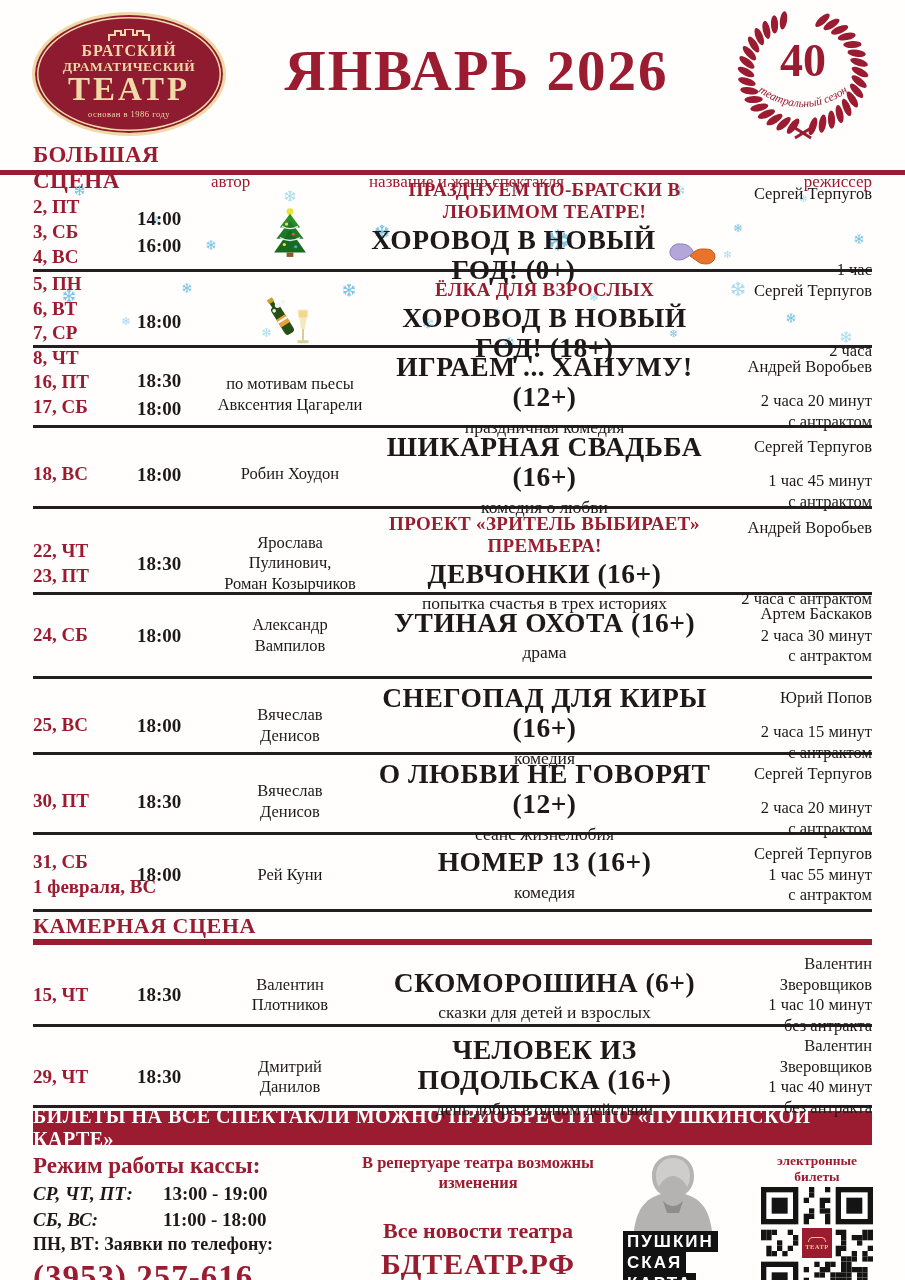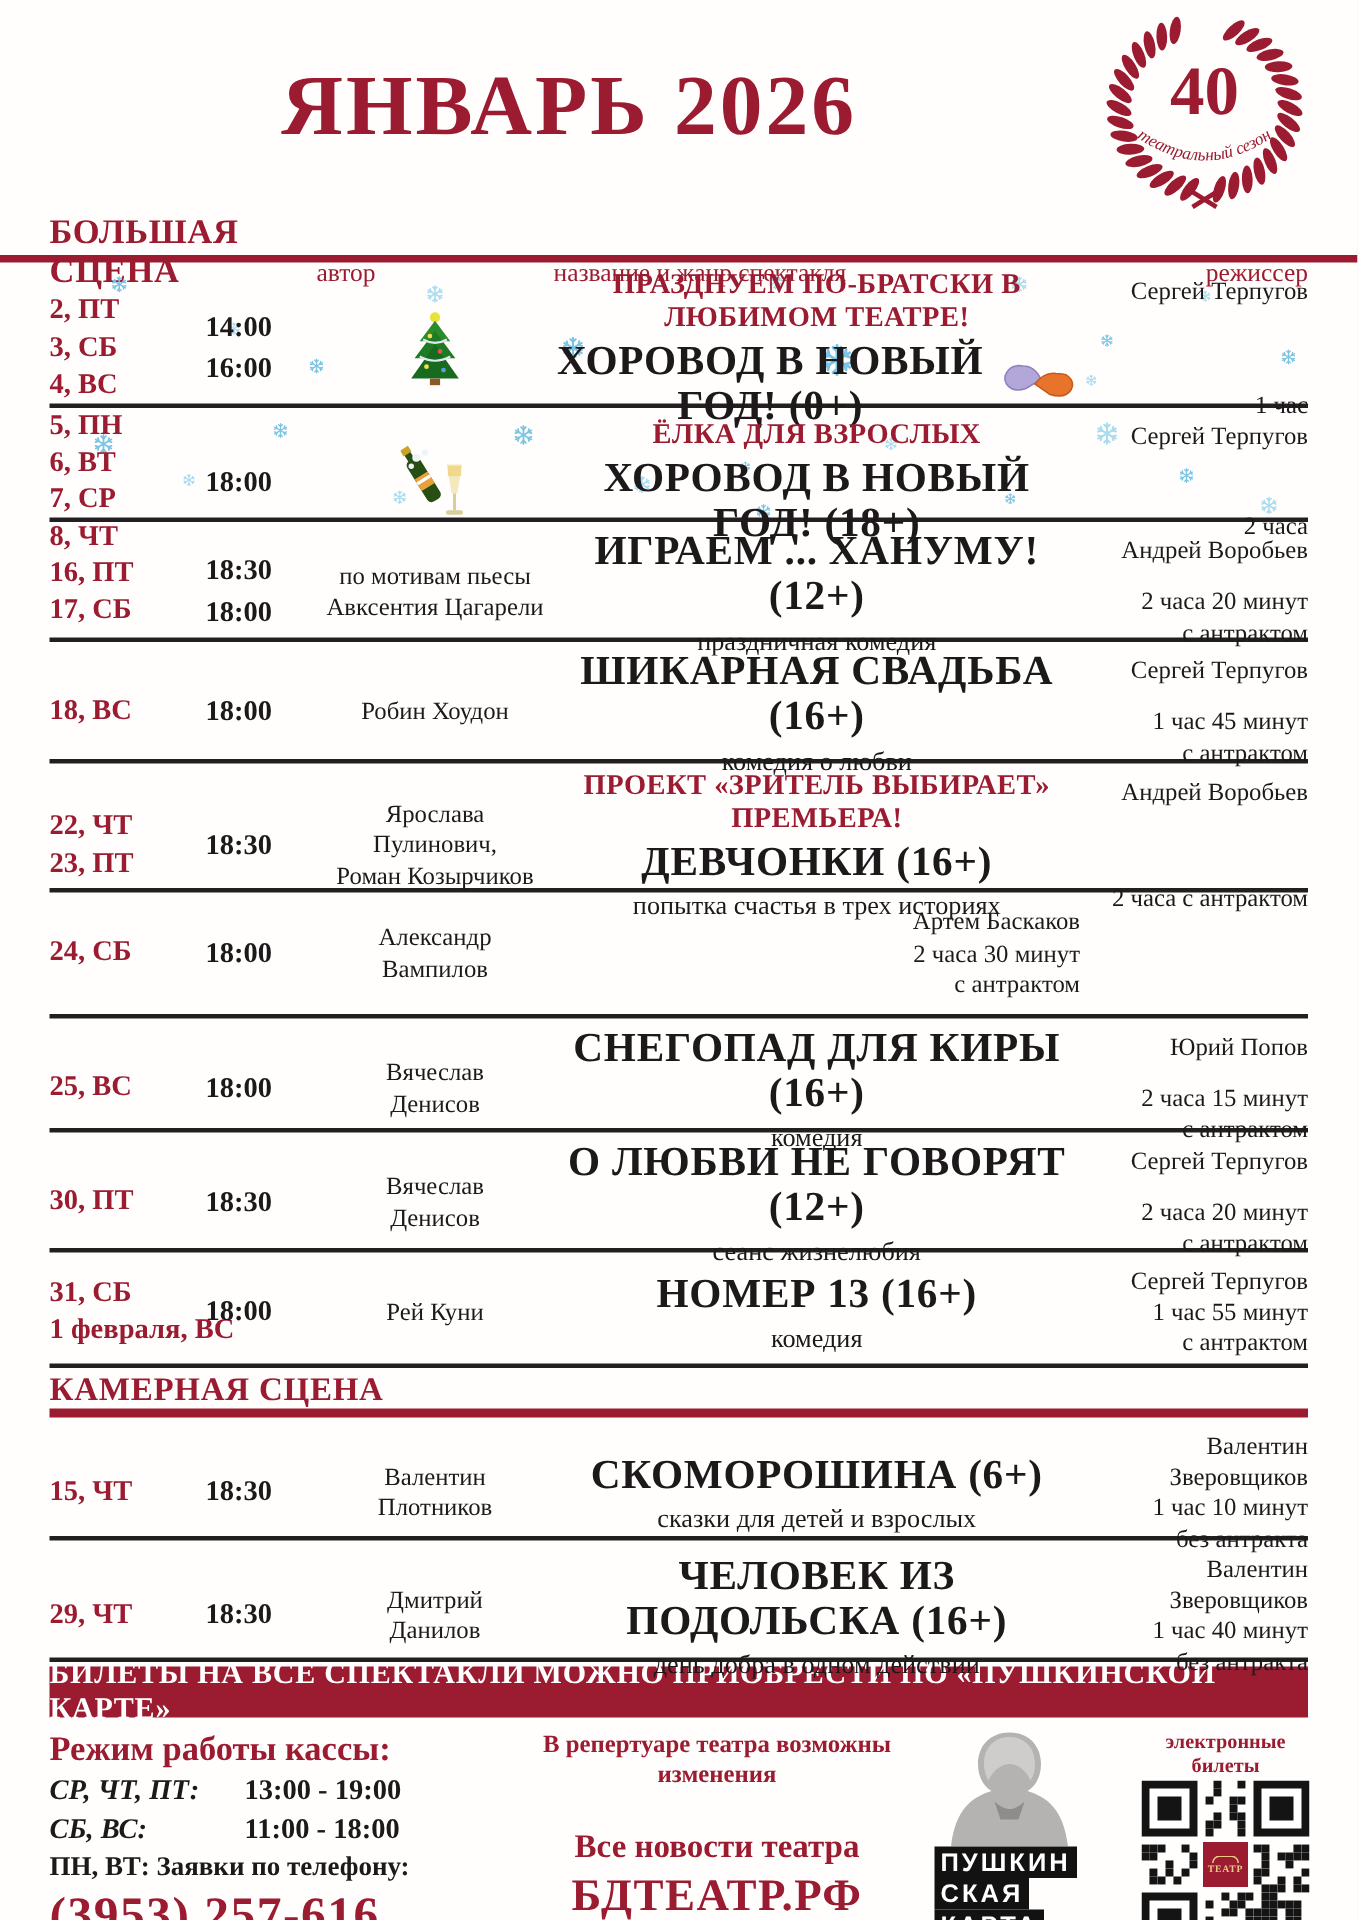--- a/index.html
+++ b/index.html
@@ -106,20 +106,29 @@
   }
   .qr-center .arc{width:18px;height:5px;border:1.5px solid #e9c98a;border-bottom:none;border-radius:9px 9px 0 0;}
   .qr-center .t{font-size:6.5px;font-weight:700;letter-spacing:.5px;color:#e9c98a;margin-top:1px;}
 </style>
 </head>
 <body>
 
 <div class="page">
 
   <div class="masthead">
+    <div class="logo">
+      <svg class="facade" width="44" height="12" viewBox="0 0 44 12">
+        <path d="M2 12 L2 6 L8 6 L8 2 L14 2 L14 6 L18 6 L18 0 L26 0 L26 6 L30 6 L30 2 L36 2 L36 6 L42 6 L42 12" fill="none" stroke="#efd9a6" stroke-width="2"></path>
+      </svg>
+      <div class="l1">БРАТСКИЙ</div>
+      <div class="l2">ДРАМАТИЧЕСКИЙ</div>
+      <div class="l3">ТЕАТР</div>
+      <div class="l4">основан в 1986 году</div>
+    </div>
     <div class="month-title">ЯНВАРЬ 2026</div>
     <div class="wreath" id="wreath"><svg width="152" height="140" viewBox="0 0 152 140">
      <ellipse cx="66.1" cy="122.2" rx="3.6" ry="9.2" transform="rotate(218 66.1 122.2)" fill="#9b1b30"></ellipse>
           <ellipse cx="56.5" cy="119.7" rx="3.6" ry="9.2" transform="rotate(228 56.5 119.7)" fill="#9b1b30"></ellipse>
           <ellipse cx="47.5" cy="115.6" rx="3.6" ry="9.2" transform="rotate(238 47.5 115.6)" fill="#9b1b30"></ellipse>
           <ellipse cx="39.4" cy="110.1" rx="3.6" ry="9.2" transform="rotate(248 39.4 110.1)" fill="#9b1b30"></ellipse>
           <ellipse cx="32.3" cy="103.4" rx="3.6" ry="9.2" transform="rotate(258 32.3 103.4)" fill="#9b1b30"></ellipse>
           <ellipse cx="26.6" cy="95.5" rx="3.6" ry="9.2" transform="rotate(268 26.6 95.5)" fill="#9b1b30"></ellipse>
           <ellipse cx="22.4" cy="86.8" rx="3.6" ry="9.2" transform="rotate(278 22.4 86.8)" fill="#9b1b30"></ellipse>
           <ellipse cx="19.9" cy="77.6" rx="3.6" ry="9.2" transform="rotate(288 19.9 77.6)" fill="#9b1b30"></ellipse>
@@ -1157,20 +1166,28 @@
       <div class="show-duration">2 часа с антрактом</div>
     </div>
   </div>
 
   <div class="show-row" style="height: 84px;">
     <div class="snowlayer"></div>
     <div class="col-dates">24, СБ</div>
     <div class="col-times">18:00</div>
     <div class="col-author">Александр
 Вампилов</div>
+    <div class="col-title">
+
+      <div class="title-line">
+        <span class="show-title">УТИНАЯ ОХОТА (16+)</span>
+
+      </div>
+      <div class="show-genre">драма</div>
+    </div>
     <div class="col-director">
       <div class="director">Артем Баскаков</div>
       <div class="show-duration">2 часа 30 минут
 с антрактом</div>
     </div>
   </div>
 
   <div class="show-row" style="height: 76px;">
     <div class="snowlayer"></div>
     <div class="col-dates">25, ВС</div>

